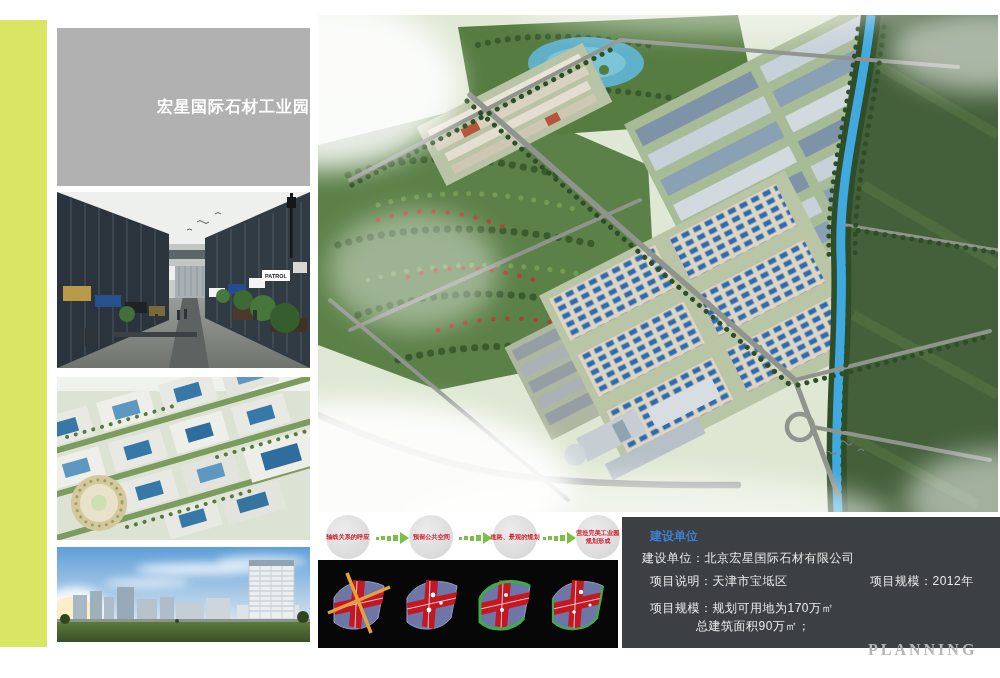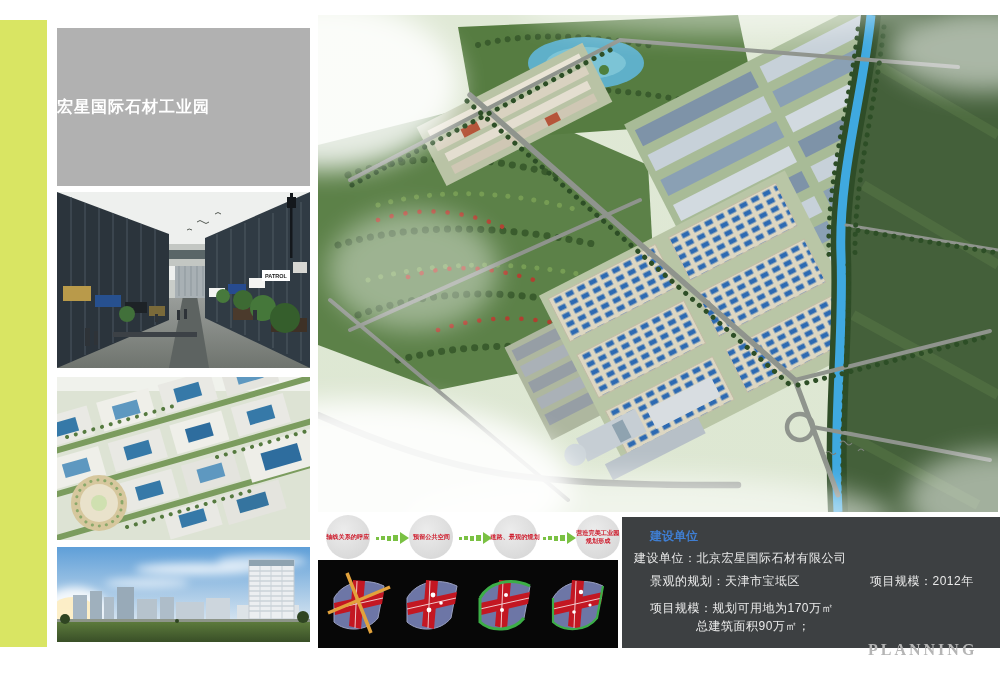--- a/index.html
+++ b/index.html
@@ -2,21 +2,21 @@
 <html style="--accent-stripe: #d9e563; --info-title: #3f7ed2; --flow-text: #cf2030; --flow-arrow: #7ac143; --info-box-bg: #3d4042;"><head>
 <meta charset="utf-8">
 <style>
   html,body{margin:0;padding:0;background:#ffffff;}
   .board{position:relative;width:1000px;height:678px;background:#ffffff;overflow:hidden;
          font-family:"Liberation Sans","DejaVu Sans",sans-serif;}
   
   .stripe{position:absolute;left:0;top:20px;width:47px;height:627px;background:var(--accent-stripe,#d9e563);}
   
   .title-panel{position:absolute;left:57px;top:28px;width:253px;height:158px;background:#b1b1b1;
-               display:flex;align-items:center;justify-content:flex-start;}
+               display:flex;align-items:center;justify-content:flex-end;}
   .title-panel span{color:#ffffff;font-size:16px;font-weight:bold;letter-spacing:1px;}
   
   .photo{position:absolute;left:57px;width:253px;overflow:hidden;background:#dfe3dc;}
   .photo svg{display:block;}
   #photo1{top:192px;height:176px;}
   #photo2{top:377px;height:163px;}
   #photo3{top:547px;height:95px;}
   
   .main-render{position:absolute;left:318px;top:15px;width:680px;height:497px;overflow:hidden;}
   
@@ -34,21 +34,21 @@
   .flow-arrow .d4{width:5px;height:6px;}
   .flow-arrow .head{width:0;height:0;background:none;
     border-left:9px solid var(--flow-arrow,#7ac143);border-top:6px solid transparent;border-bottom:6px solid transparent;}
   
   .black-panel{position:absolute;left:318px;top:560px;width:300px;height:88px;background:#070707;
                display:flex;align-items:center;justify-content:space-around;padding:0 4px;box-sizing:border-box;}
   
   .info-box{position:absolute;left:622px;top:517px;width:378px;height:131px;background:#3d4042;}
   .info-box .t{position:absolute;left:28px;top:11px;color:var(--info-title,#3f7ed2);font-size:12px;font-weight:bold;}
   .info-box .ln{position:absolute;color:#eaeaea;font-size:12px;letter-spacing:.5px;}
-  .l1{left:12px;top:33px;}
+  .l1{left:20px;top:33px;}
   .l2{left:28px;top:56px;}
   .l2r{left:248px;top:56px;}
   .l3{left:28px;top:83px;}
   .l4{left:74px;top:101px;}
   
   .planning{position:absolute;left:868px;top:641px;color:#b5b5b5;font-family:"Liberation Serif","DejaVu Serif",serif;
             font-weight:bold;font-size:16px;letter-spacing:3px;}
 </style>
 </head>
 <body>
@@ -472,21 +472,21 @@
       <path d="M7,26 L7,50 C18,60 40,60 51,46 L57,14" fill="none" stroke="#3cae47" stroke-width="2.2"></path>
       <circle cx="35" cy="20" r="2.2" fill="#ffffff"></circle>
         <circle cx="28" cy="40" r="1.8" fill="#ffffff"></circle>
         <circle cx="44" cy="33" r="1.6" fill="#ffffff"></circle>
     </svg>
   </div>
 
   <div class="info-box">
     <div class="t">建设单位</div>
     <div class="ln l1">建设单位：北京宏星国际石材有限公司</div>
-    <div class="ln l2">景观的规划：天津市宝坻区</div>
+    <div class="ln l2">项目说明：天津市宝坻区</div>
     <div class="ln l2r">项目规模：2012年</div>
     <div class="ln l3">项目规模：规划可用地为170万㎡</div>
     <div class="ln l4">总建筑面积90万㎡；</div>
   </div>
 
   <div class="planning">PLANNING</div>
 
 </div>
 
 </body></html>

